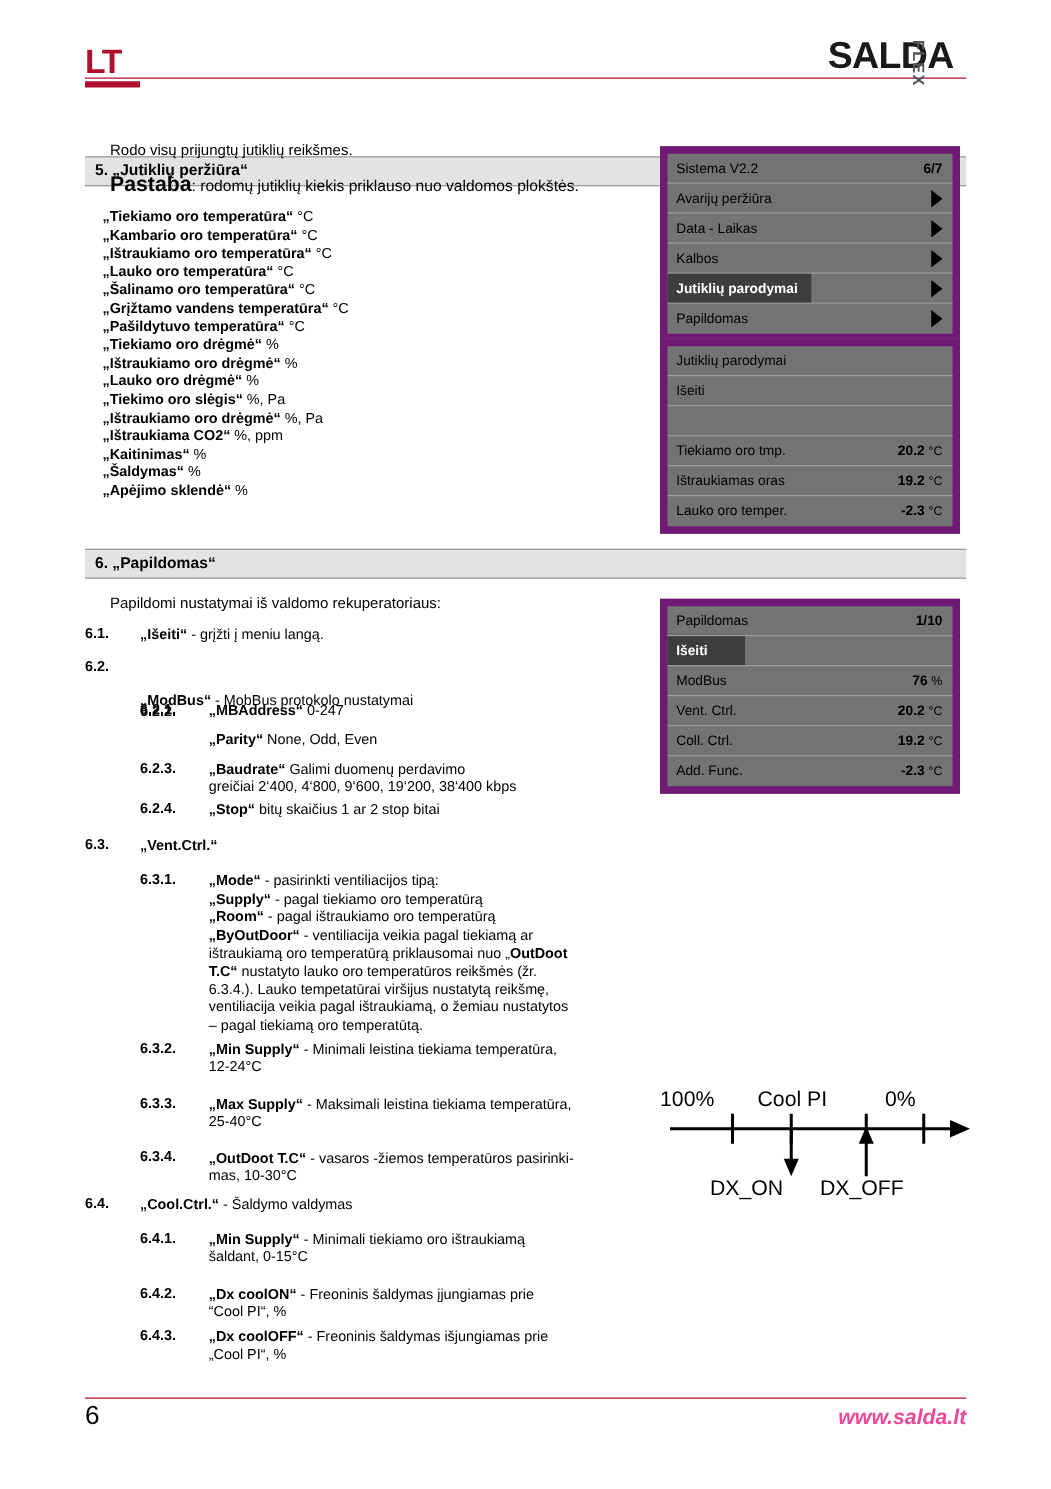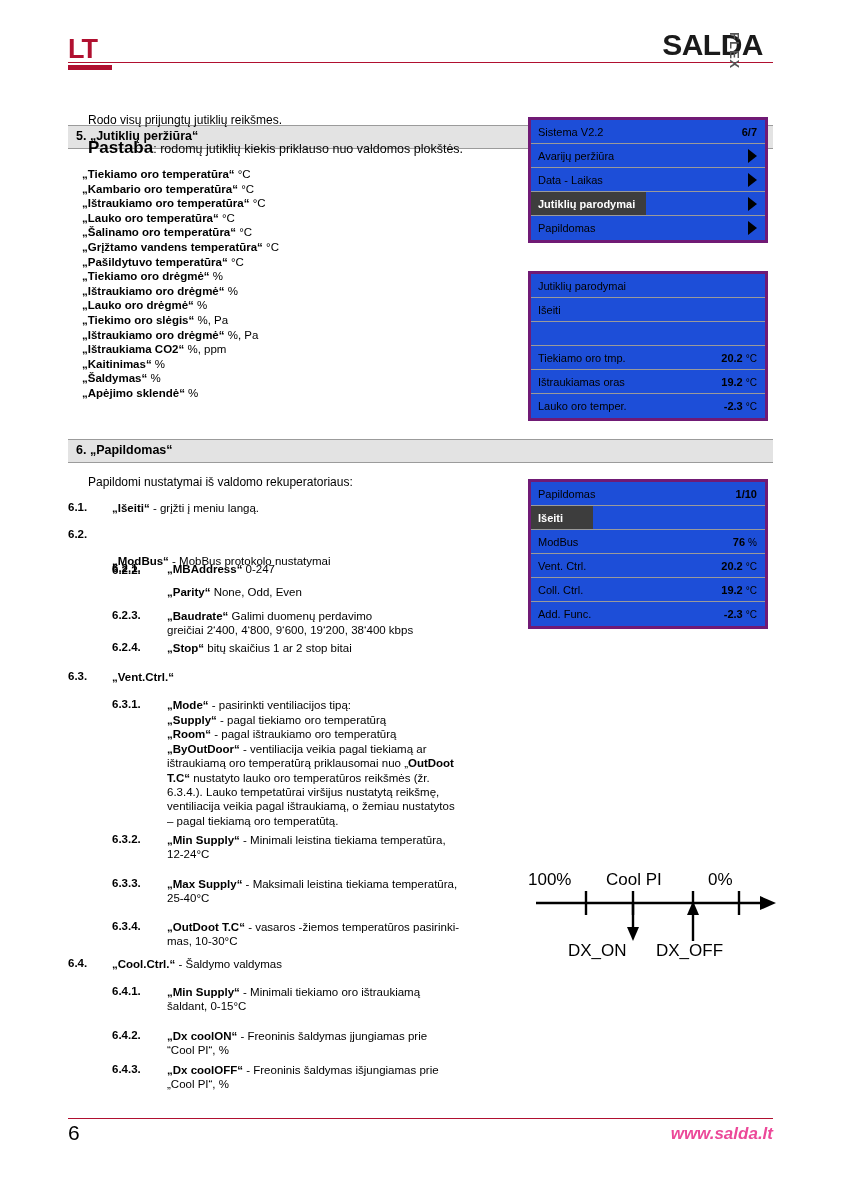--- a/index.html
+++ b/index.html
@@ -118,22 +118,22 @@
   }
   .para {
     position: absolute;
     font-size: 11.5px;
     line-height: 14.4px;
   }
 
   
   .lcd {
     position: absolute;
-    border: 3px solid #701a75;
-    background: #1d4ed8;
+    border: 6px solid #701a75;
+    background: #737373;
     font-size: 11px;
     box-sizing: border-box;
   }
   .lcd .row {
     position: relative;
     height: 24px;
     border-bottom: 1px solid #9a9a9a;
     box-sizing: border-box;
   }
   .lcd .row:last-child { border-bottom: none; }
@@ -262,20 +262,24 @@
       <span class="lbl">Sistema V2.2</span>
       <span class="val">6/7</span>
     </div>
     <div id="menu-rows">
         <div class="row">
           <span class="lbl">Avarijų peržiūra</span>
           <span class="arrow"></span>
         </div>
         <div class="row">
           <span class="lbl">Data - Laikas</span>
+          <span class="arrow"></span>
+        </div>
+        <div class="row">
+          <span class="lbl">Kalbos</span>
           <span class="arrow"></span>
         </div>
         <div class="row sel">
           <div class="hl" style="width: 115px;"></div>
           <span class="lbl">Jutiklių parodymai</span>
           <span class="arrow"></span>
         </div>
         <div class="row">
           <span class="lbl">Papildomas</span>
           <span class="arrow"></span>

